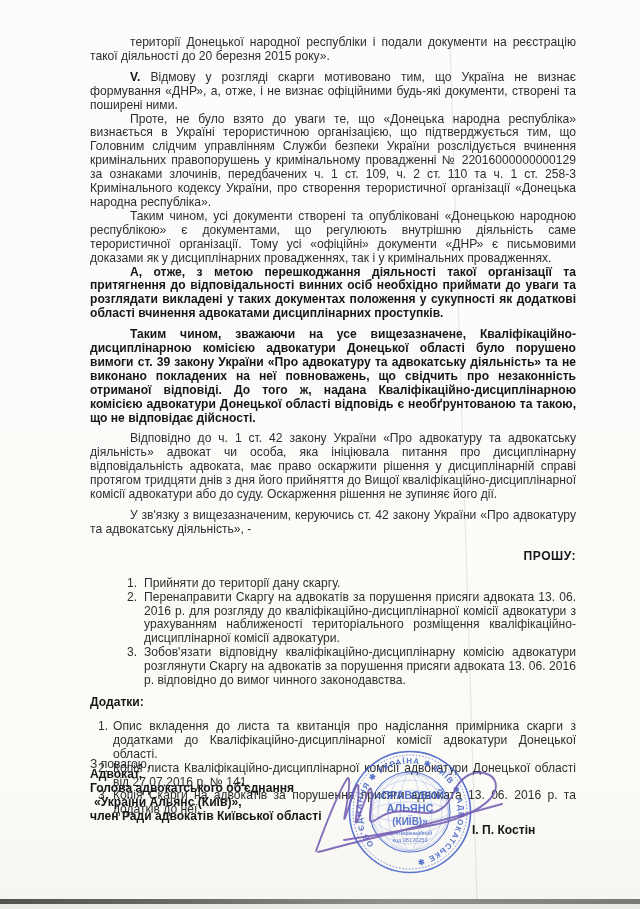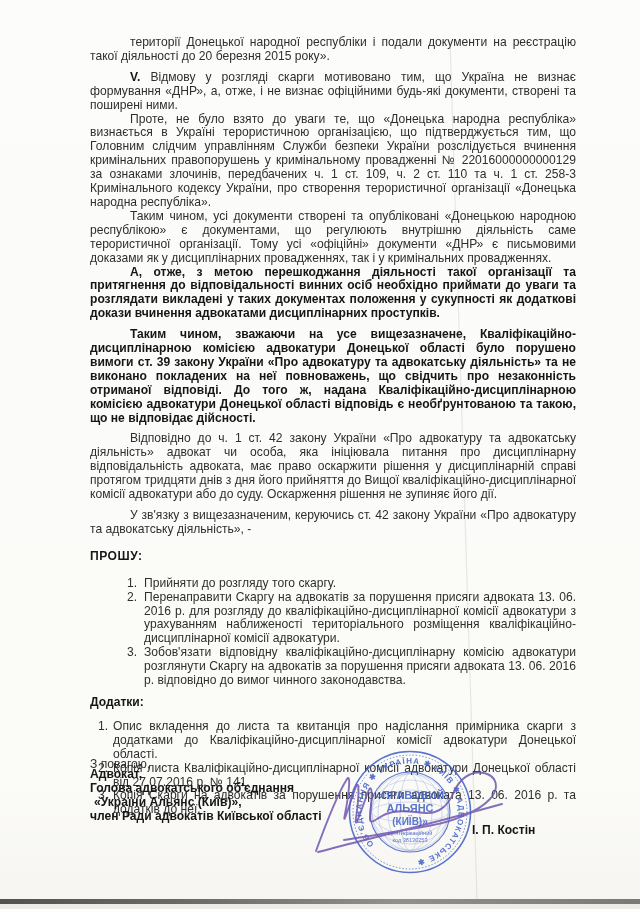--- a/index.html
+++ b/index.html
@@ -14,21 +14,21 @@
   .body-flow {
     position:absolute; left:90px; top:36px; width:486px;
     font-size:12.1px; line-height:13.9px;
     text-align:justify;
   }
   .para { text-indent:40px; margin:0; }
   .para.bold { font-weight:bold; color:#161616; }
   .para.gap { margin-top:7px; }
   .lead { font-weight:bold; color:#161616; }
   .heading {
-    text-align:left; font-weight:bold; color:#161616;
+    text-align:right; font-weight:bold; color:#161616;
     margin:13px 0 13px 0; letter-spacing:0.5px;
   }
   .req-item, .attach-item { display:flex; margin:0; }
   .req-item .num { flex:0 0 17px; text-indent:0; }
   .req-item { padding-left:37px; }
   .attach-item { padding-left:8px; }
   .attach-item .num { flex:0 0 15px; }
   .item-text { flex:1; text-align:justify; }
   .attach-heading {
     font-weight:bold; color:#161616; margin:8px 0 10px 0; text-align:left;
@@ -61,32 +61,32 @@
 <body>
 
 <div class="page">
 
   <div class="body-flow">
     <div id="doc-paragraphs">
         <div class="para">території Донецької народної республіки і подали документи на реєстрацію такої діяльності до 20 березня 2015 року».</div>
         <div class="para gap"><span class="lead">V.</span> Відмову у розгляді скарги мотивовано тим, що Україна не визнає формування «ДНР», а, отже, і не визнає офіційними будь-які документи, створені та поширені ними.</div>
         <div class="para">Проте, не було взято до уваги те, що «Донецька народна республіка» визнається в Україні терористичною організацією, що підтверджується тим, що Головним слідчим управлінням Служби безпеки України розслідується вчинення кримінальних правопорушень у кримінальному провадженні № 22016000000000129 за ознаками злочинів, передбачених ч. 1 ст. 109, ч. 2 ст. 110 та ч. 1 ст. 258-3 Кримінального кодексу України, про створення терористичної організації «Донецька народна республіка».</div>
         <div class="para">Таким чином, усі документи створені та опубліковані «Донецькою народною республікою» є документами, що регулюють внутрішню діяльність саме терористичної організації. Тому усі «офіційні» документи «ДНР» є письмовими доказами як у дисциплінарних провадженнях, так і у кримінальних провадженнях.</div>
-        <div class="para bold">А, отже, з метою перешкоджання діяльності такої організації та притягнення до відповідальності винних осіб необхідно приймати до уваги та розглядати викладені у таких документах положення у сукупності як додаткові докази вчинення адвокатами дисциплінарних проступків.</div>
+        <div class="para bold">А, отже, з метою перешкоджання діяльності такої організації та притягнення до відповідальності винних осіб необхідно приймати до уваги та розглядати викладені у таких документах положення у сукупності як додаткові області вчинення адвокатами дисциплінарних проступків.</div>
         <div class="para bold gap">Таким чином, зважаючи на усе вищезазначене, Кваліфікаційно-дисциплінарною комісією адвокатури Донецької області було порушено вимоги ст. 39 закону України «Про адвокатуру та адвокатську діяльність» та не виконано покладених на неї повноважень, що свідчить про незаконність отриманої відповіді. До того ж, надана Кваліфікаційно-дисциплінарною комісією адвокатури Донецької області відповідь є необґрунтованою та такою, що не відповідає дійсності.</div>
         <div class="para gap">Відповідно до ч. 1 ст. 42 закону України «Про адвокатуру та адвокатську діяльність» адвокат чи особа, яка ініціювала питання про дисциплінарну відповідальність адвоката, має право оскаржити рішення у дисциплінарній справі протягом тридцяти днів з дня його прийняття до Вищої кваліфікаційно-дисциплінарної комісії адвокатури або до суду. Оскарження рішення не зупиняє його дії.</div>
         <div class="para gap">У зв'язку з вищезазначеним, керуючись ст. 42 закону України «Про адвокатуру та адвокатську діяльність», -</div>
       </div>
 
     <div class="heading">ПРОШУ:</div>
 
     <div id="request-list">
         <div class="req-item">
           <span class="num">1.</span>
-          <span class="item-text">Прийняти до розгляду того скаргу.</span>
+          <span class="item-text">Прийняти до території дану скаргу.</span>
         </div>
         <div class="req-item">
           <span class="num">2.</span>
           <span class="item-text">Перенаправити Скаргу на адвокатів за порушення присяги адвоката 13. 06. 2016 р. для розгляду до кваліфікаційно-дисциплінарної комісії адвокатури з урахуванням наближеності територіального розміщення кваліфікаційно-дисциплінарної комісії адвокатури.</span>
         </div>
         <div class="req-item">
           <span class="num">3.</span>
           <span class="item-text">Зобов'язати відповідну кваліфікаційно-дисциплінарну комісію адвокатури розглянути Скаргу на адвокатів за порушення присяги адвоката 13. 06. 2016 р. відповідно до вимог чинного законодавства.</span>
         </div>
       </div>

